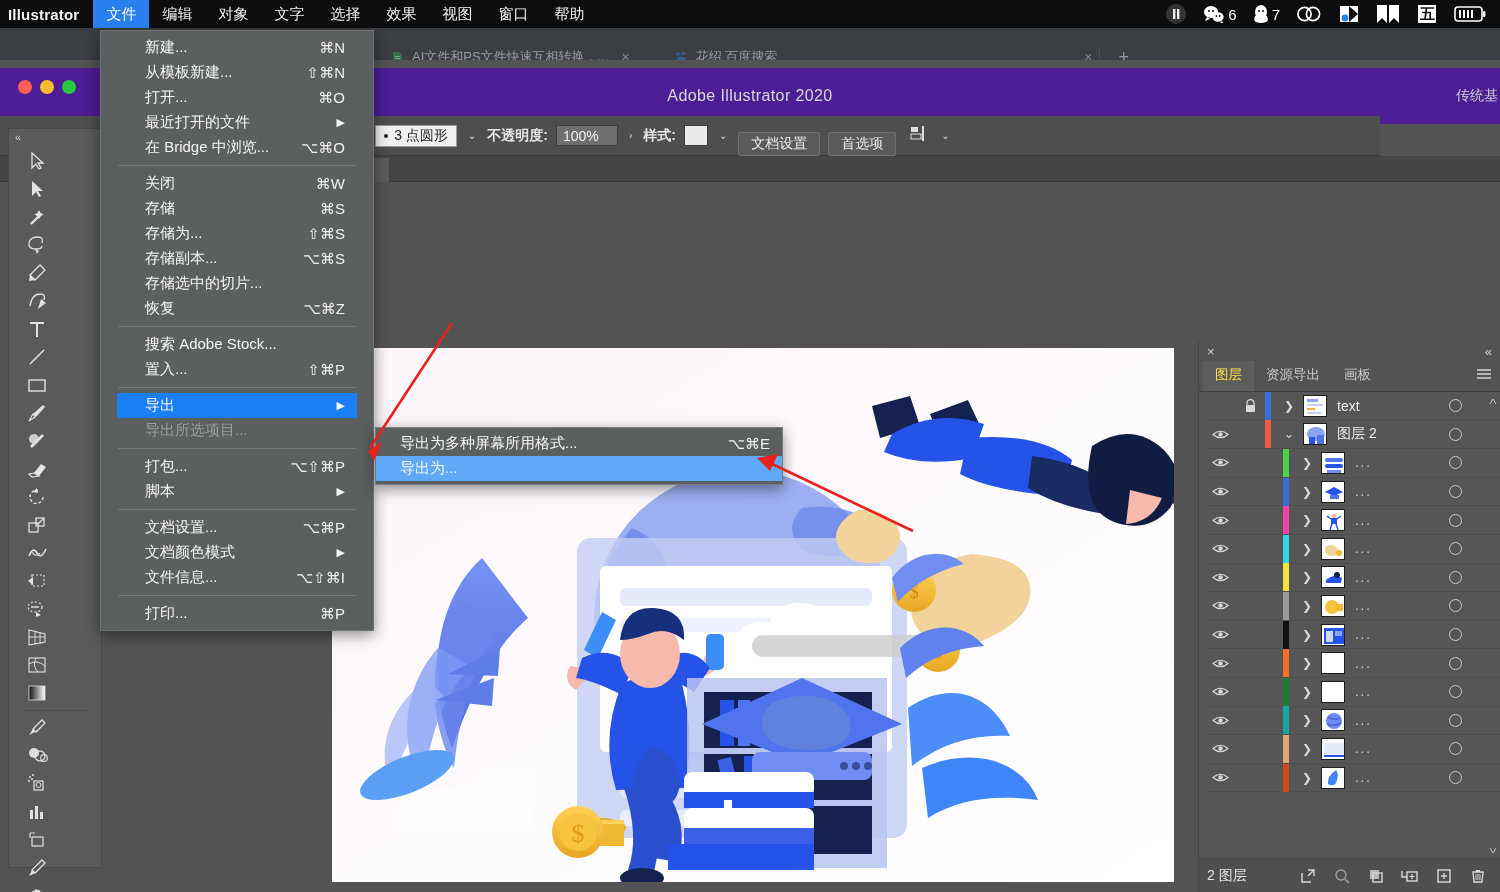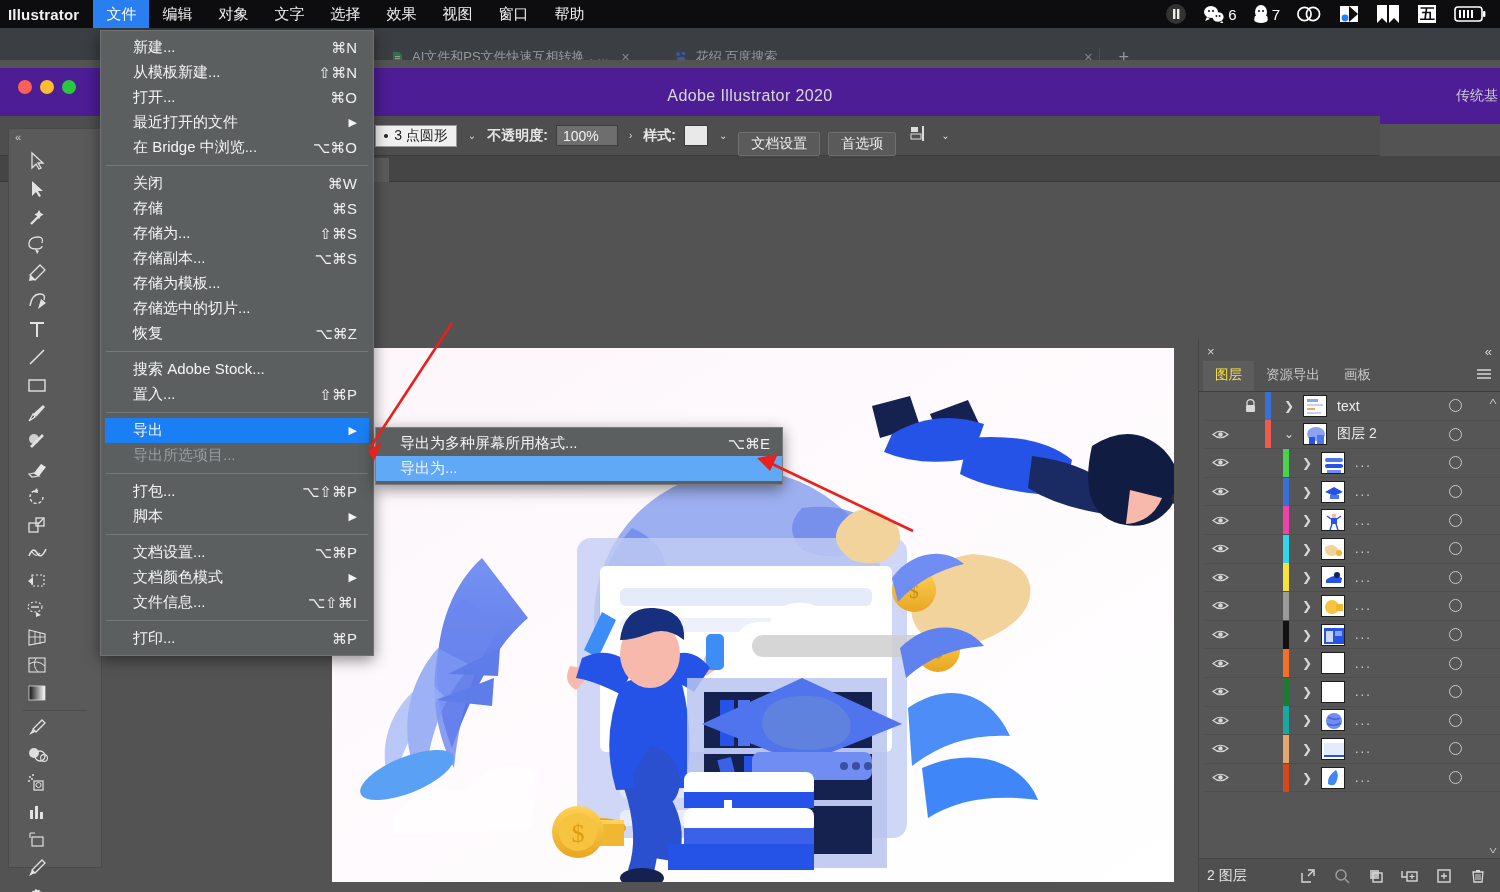--- a/index.html
+++ b/index.html
@@ -186,21 +186,21 @@
   }
   .lp-foot .cnt { font-size: 14px; color: #e4e4e4; padding-left: 8px; width: 92px; }
   .lp-foot .fb { width: 34px; display: flex; align-items: center; justify-content: center; color: #d8d8d8; }
 
   
   .menu {
     position: absolute; left: 100px; top: 30px; width: 274px;
     background: #5b5f60; z-index: 50;
     border: 1px solid #6e7273;
     box-shadow: 0 4px 14px rgba(0,0,0,.45);
-    padding: 4px 4px;
+    padding: 4px 16px;
   }
   .mi {
     height: 25px; display: flex; align-items: center;
     padding: 0 12px 0 28px; color: #f4f4f4; font-size: 15px; white-space: nowrap;
     position: relative;
   }
   .mi .sc { margin-left: auto; font-size: 15px; color: #f0f0f0; letter-spacing: 0px; }
   .mi .arrow { margin-left: auto; font-size: 11px; }
   .mi.hl { background: #1a7ef5; }
   .mi.dim { color: #9a9d9e; }
@@ -988,24 +988,20 @@
       </div>
     <div class="mi">
         <span>存储为...</span>
         <span class="sc">⇧⌘S</span>
       </div>
     <div class="mi">
         <span>存储副本...</span>
         <span class="sc">⌥⌘S</span>
       </div>
     <div class="mi">
-        <span>存储为模板...</span>
-        <span class="sc"></span>
-      </div>
-    <div class="mi">
         <span>存储选中的切片...</span>
         <span class="sc"></span>
       </div>
     <div class="mi">
         <span>恢复</span>
         <span class="sc">⌥⌘Z</span>
       </div>
     <div class="msep"></div>
     <div class="mi">
         <span>搜索 Adobe Stock...</span>

